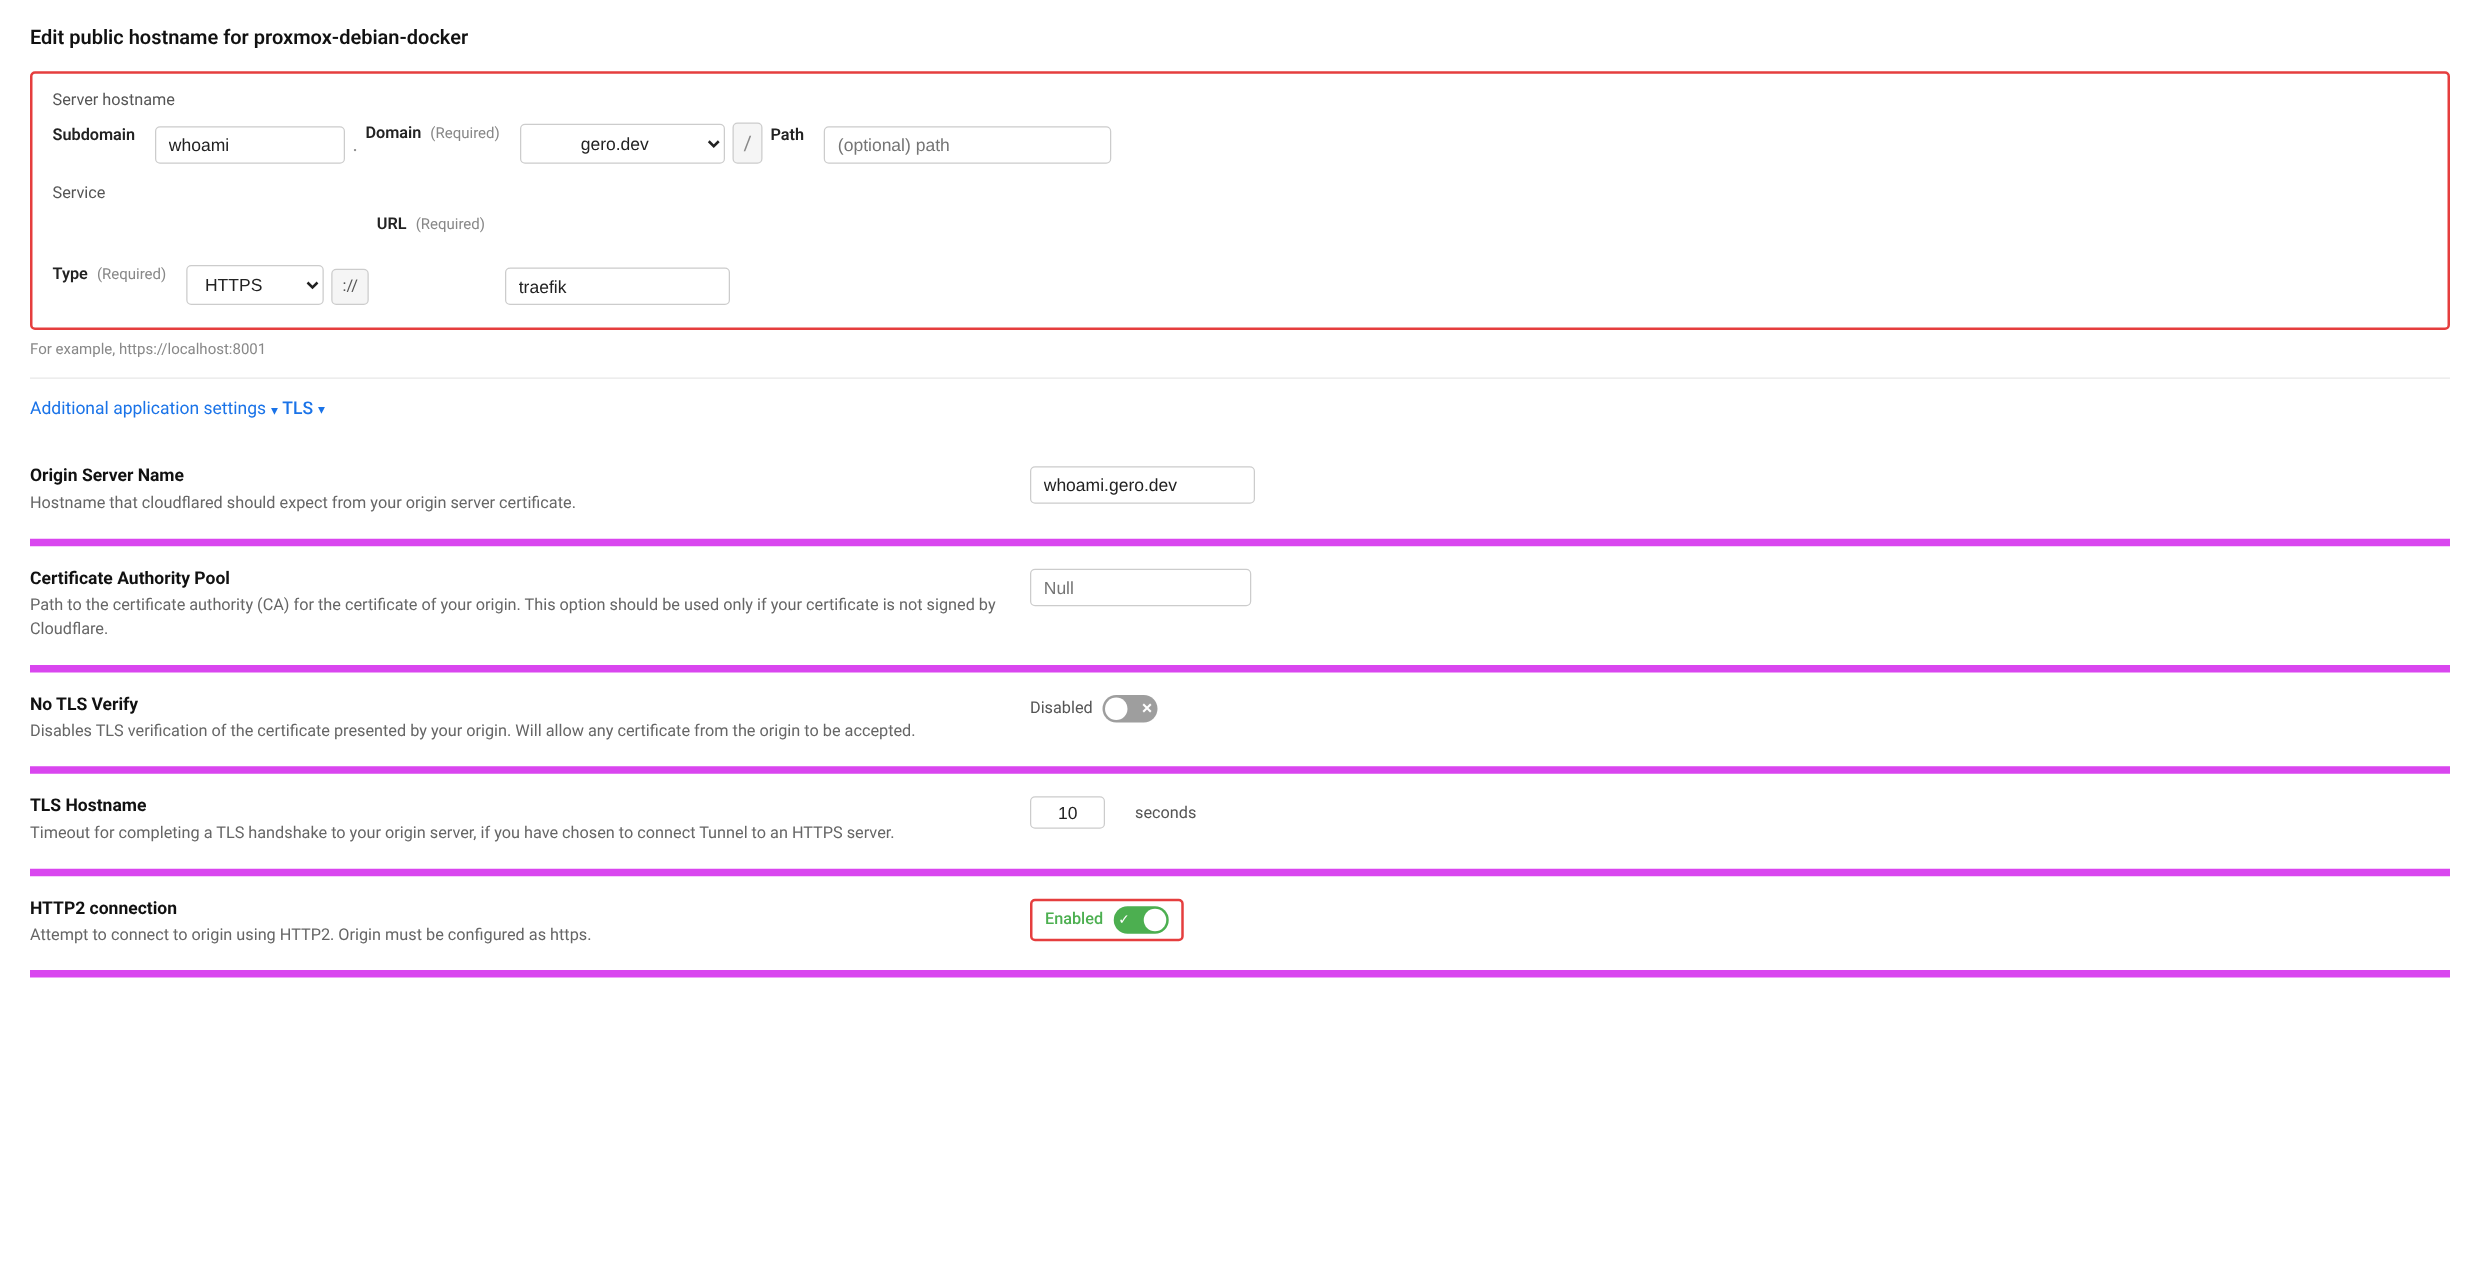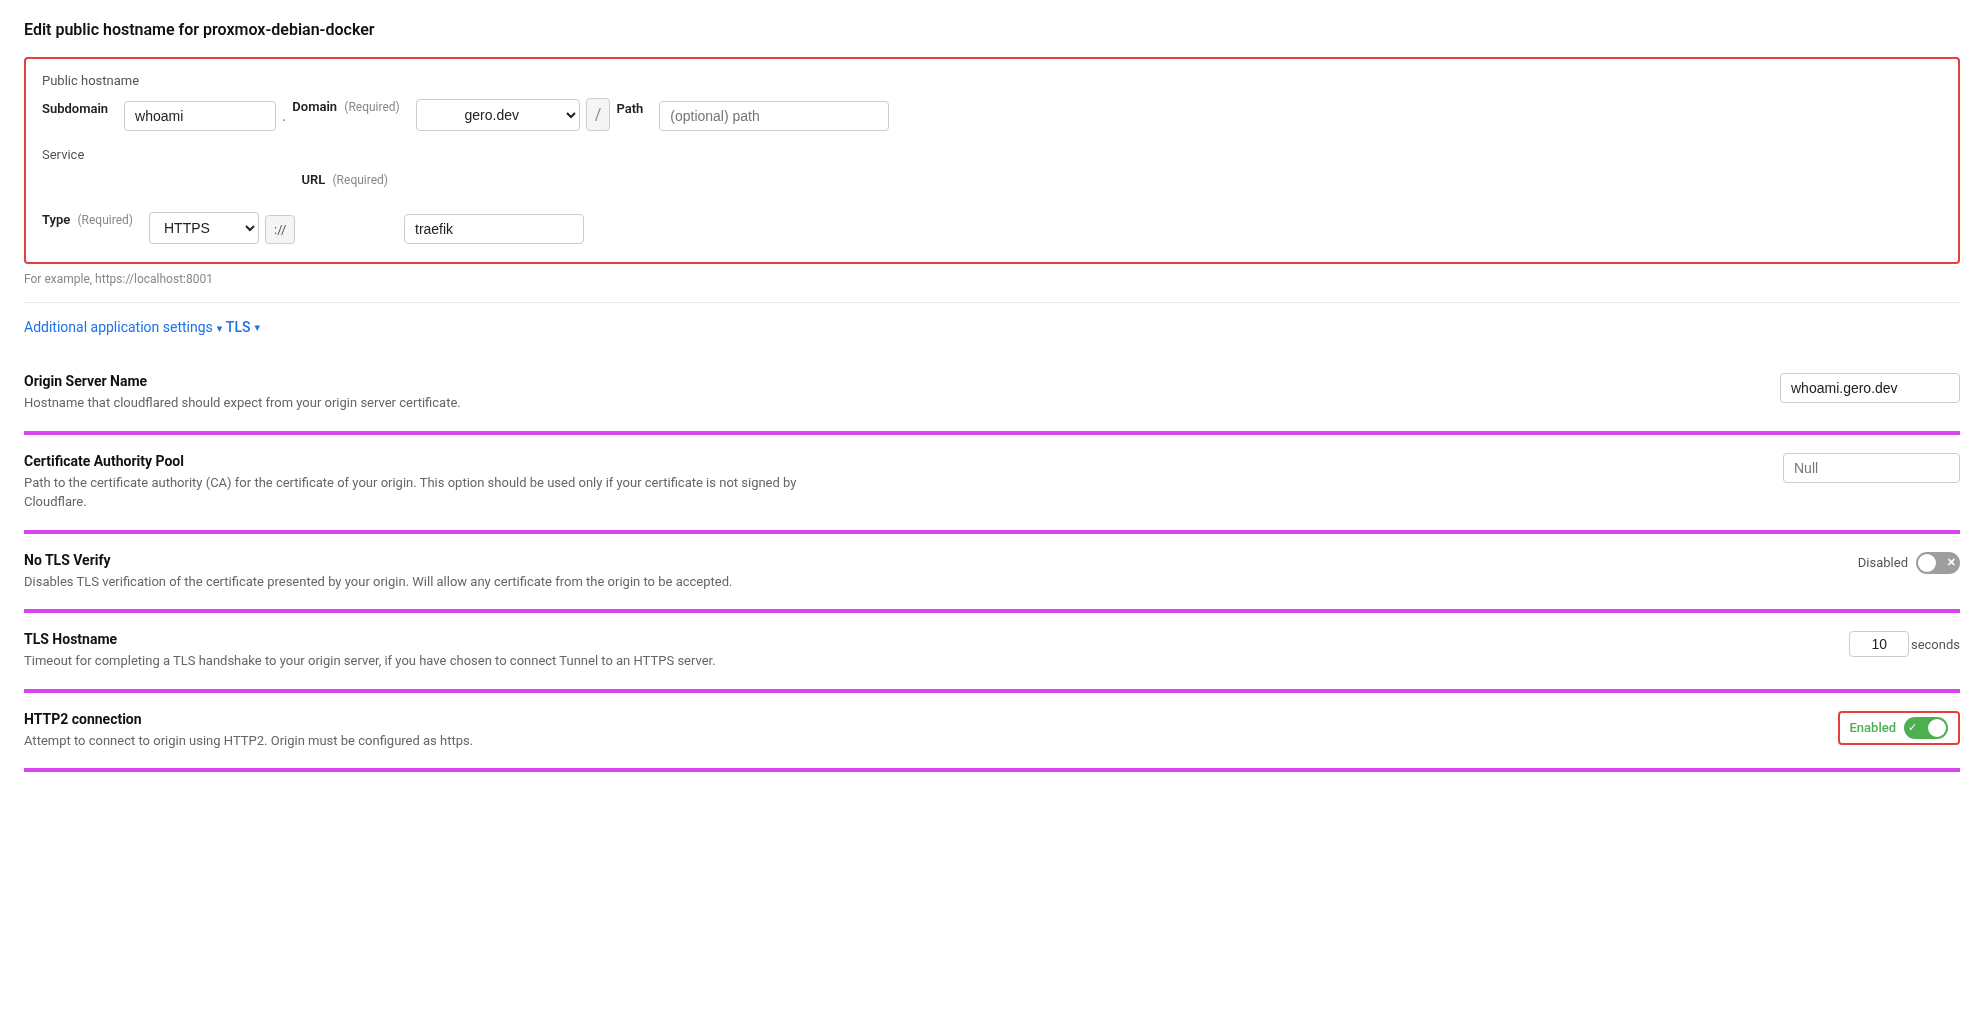--- a/index.html
+++ b/index.html
@@ -116,23 +116,22 @@
       font-weight: 500;
       display: inline-flex;
       align-items: center;
       gap: 4px;
       cursor: pointer;
       margin-bottom: 20px;
     }
     .settings-row {
       display: flex;
       align-items: flex-start;
-      justify-content: space-between;
       padding: 18px 0;
-      border-bottom: 4px solid #d946ef;
+      border-bottom: 6px solid #d946ef;
     }
     .settings-row-left {
       flex: 1;
       max-width: 800px;
     }
     .settings-row-right {
       display: flex;
       align-items: center;
       gap: 8px;
       flex-shrink: 0;
@@ -212,21 +211,21 @@
     }
     .toggle-check {
       position: absolute;
       left: 4px;
       color: #fff;
       font-size: 11px;
     }
     .number-input-container {
       display: flex;
       align-items: center;
-      gap: 2px;
+      gap: 24px;
     }
     .number-input {
       border: 1px solid #ccc;
       border-radius: 4px;
       padding: 4px 6px;
       font-size: 14px;
       width: 60px;
       text-align: right;
       color: #222;
     }
@@ -252,21 +251,21 @@
     }
   </style>
 </head>
 <body>
 
 
 
 <h1 class="page-title">Edit public hostname for proxmox-debian-docker</h1>
 
 <div class="public-hostname-box">
-  <div class="section-label">Public hostname</div>
+  <div class="section-label">Server hostname</div>
 
   <div class="field-row">
     <div class="field-group">
       <label class="field-label">Subdomain</label>
       <input type="text" class="subdomain-input" value="whoami" style="">
     </div>
 
     <div class="dot-sep">.</div>
 
     <div class="field-group">

